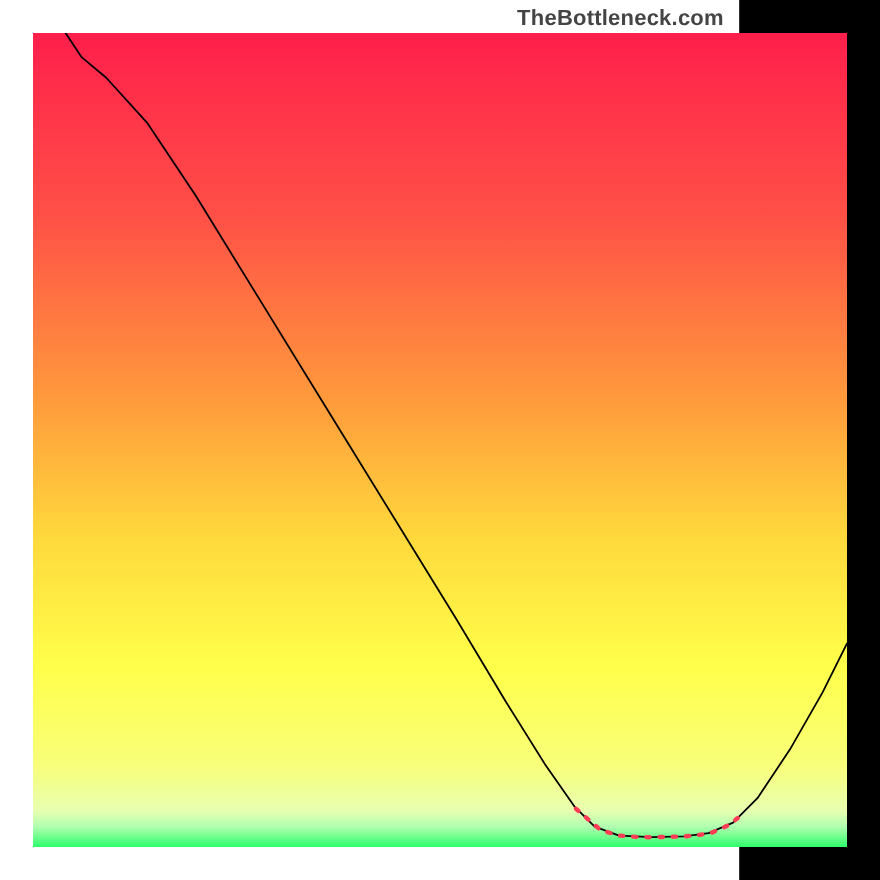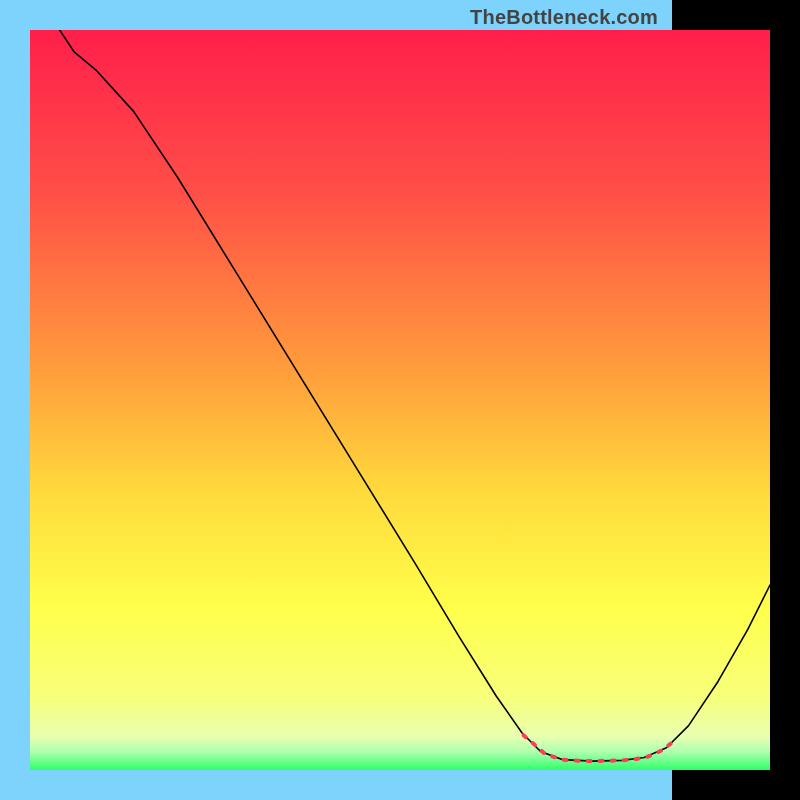--- a/index.html
+++ b/index.html
@@ -8,21 +8,21 @@
     width: 800px;
     height: 800px;
     background: #000;
     font-family: Arial, Helvetica, sans-serif;
     overflow: hidden;
   }
   .outer {
     position: relative;
     width: 672px;
     height: 800px;
-    background: #7dd3fc;
+    background: #ffffff;
   }
   .watermark {
     position: absolute;
     top: 6px;
     right: 14px;
     color: #444;
     font-size: 20px;
     font-weight: 600;
     letter-spacing: 0.2px;
     user-select: none;

